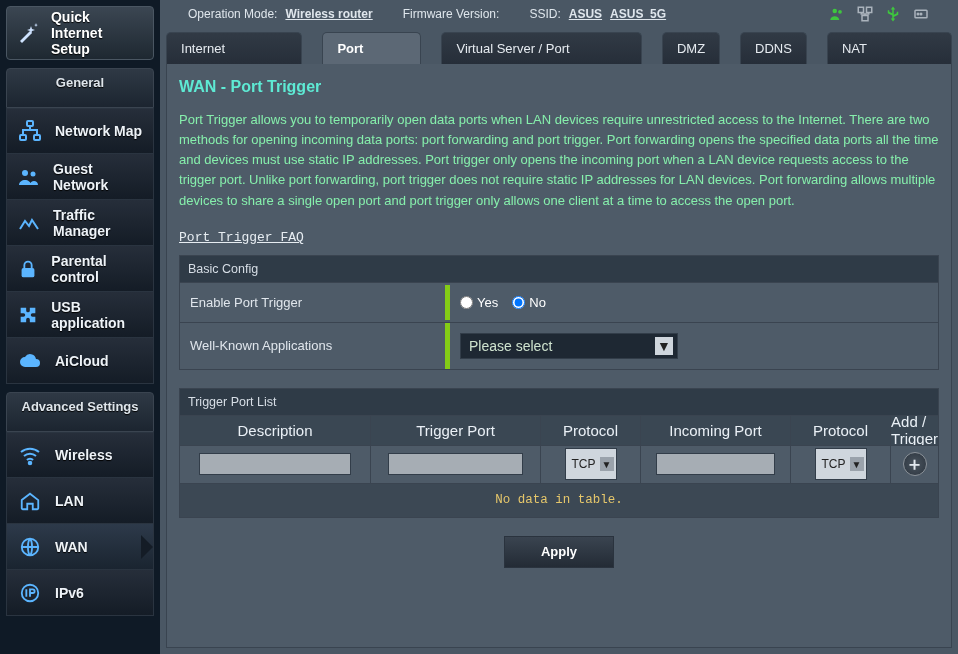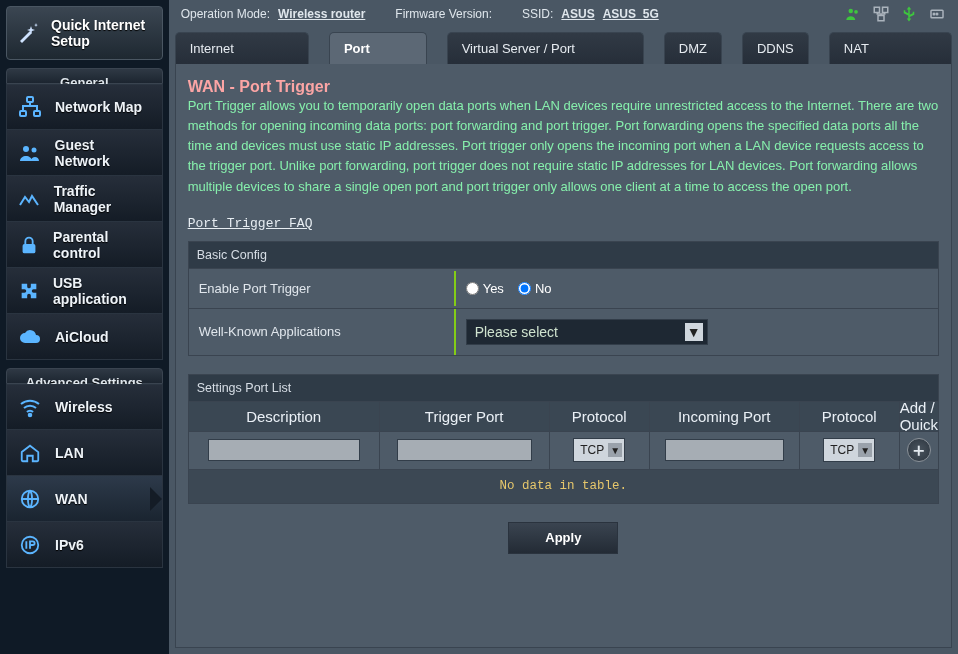--- a/index.html
+++ b/index.html
@@ -10,21 +10,21 @@
 .sidebar { width:195px; height:654px; background:#0f1a26; display:flex; flex-direction:column; }
 .qis {
   margin:6px 6px 8px 6px; height:54px; border-radius:4px;
   background:linear-gradient(#3b4652,#1e2831);
   border:1px solid #4a5662;
   display:flex; align-items:center; padding:0 8px; gap:10px; cursor:pointer;
 }
 .qis .ic { width:26px; height:26px; display:flex; align-items:center; justify-content:center; }
 .qis .txt { font-weight:bold; font-size:14px; line-height:1.15; text-shadow:0 1px 1px #000;}
 .section-header {
-  margin:0 6px; height:16px; line-height:28px; text-align:center;
+  margin:0 6px; height:40px; line-height:28px; text-align:center;
   font-weight:bold; font-size:13px; color:#dfe6ec;
   background:linear-gradient(#2f3945,#1c2530); border:1px solid #3a4450; border-radius:4px 4px 0 0;
   text-shadow:0 1px 1px #000;
 }
 .menu { margin:0 6px 8px 6px; display:flex; flex-direction:column; }
 .menu-item {
   height:46px; border:1px solid #2a3440; border-top:none;
   background:linear-gradient(#262e3a,#141c26);
   display:flex; align-items:center; gap:12px; padding:0 10px; cursor:pointer;
   position:relative;
@@ -37,79 +37,79 @@
 }
 .menu-item.active::after {
   content:""; position:absolute; right:-12px; top:50%; margin-top:-12px;
   border:12px solid transparent; border-left-color:#141c26;
 }
 
 
 .main { flex:1; height:654px; background:#4a5764; display:flex; flex-direction:column; }
 
 .topbar {
-  height:28px; display:flex; align-items:center; padding:0 12px; gap:8px;
+  height:28px; display:flex; align-items:center; padding:0 28px; gap:8px;
   font-size:12px; color:#dfe6ec;
 }
 .topbar b { font-weight:bold; }
 .topbar .ul { text-decoration:underline; cursor:pointer; }
 .topbar .sp { flex:1; }
 .top-icons { display:flex; gap:10px; align-items:center; }
 .top-icons span { display:inline-flex; width:18px; height:18px; align-items:center; justify-content:center; cursor:pointer; }
 
 .tabs { height:36px; display:flex; align-items:flex-end; padding:0 6px; gap:20px; }
 .tab {
   height:32px; padding:0 14px; line-height:32px; font-size:13px; cursor:pointer;
   background:linear-gradient(#313a45,#262e39); border-radius:5px 5px 0 0; color:#e6ebf0;
   border:1px solid #394450; border-bottom:none;
 }
 .tab.active { background:#5c6875; color:#fff; font-weight:bold; }
 
 .page {
   flex:1; margin:0 6px 6px 6px; background:#4e5b68; border:1px solid #394450; border-top:none;
   padding:14px 12px 18px 12px; overflow:auto;
 }
-.page h2 { font-size:16px; font-weight:bold; color:#fca5a5; }
+.page h2 { font-size:16px; font-weight:bold; color:#5eead4; margin-bottom:14px; }
 .desc { font-size:13px; line-height:1.55; color:#86efac; margin-bottom:18px; }
 .faq { font-family:"Courier New",monospace; text-decoration:underline; color:#e7edf2; cursor:pointer; font-size:13px;}
 
 .box {
   margin-top:10px; border:1px solid #3a4450;
 }
 .box-head {
   background:#2f3b47; height:26px; line-height:26px; padding:0 8px; font-size:12.5px; color:#d7dee6;
 }
 .cfg-row {
   display:flex; align-items:center; border-top:1px solid #3a4450; background:#4e5b68;
 }
 .cfg-row .lbl { width:265px; padding:12px 10px; color:#e0e6ec; font-size:13px; }
-.cfg-row .ctl { flex:1; padding:10px; border-left:2px solid #84cc16; display:flex; align-items:center; gap:14px; }
+.cfg-row .ctl { flex:1; padding:10px; border-left:5px solid #84cc16; display:flex; align-items:center; gap:14px; }
 .radio { display:inline-flex; align-items:center; gap:4px; cursor:pointer; }
 .radio input { margin:0; }
 .select-like {
-  height:26px; width:242px; background:#1e2833; color:#cfe3cf; border:1px solid #323d49;
+  height:26px; width:218px; background:#1e2833; color:#cfe3cf; border:1px solid #323d49;
   font-family:"Courier New",monospace; font-size:14px; display:flex; align-items:center;
   padding:0 4px 0 8px; justify-content:space-between; cursor:pointer;
 }
 .select-like .arrow {
   width:18px; height:18px; background:#cfd6dd; display:flex; align-items:center; justify-content:center; color:#222;
 }
 
 .tpl {
   margin-top:18px; border:1px solid #3a4450;
 }
 .tpl-head { background:#2f3b47; height:26px; line-height:26px; padding:0 8px; font-size:12.5px; color:#d7dee6; }
 .tpl-grid { display:grid; grid-template-columns:190px 170px 100px 150px 100px auto; }
 .tpl-grid > div { border-top:1px solid #3a4450; border-left:1px solid #3a4450; display:flex; align-items:center; justify-content:center; height:38px; font-size:12.5px; background:#4e5b68;}
 .tpl-grid > div:first-child,
 .tpl-grid > div:nth-child(6n+1) { border-left:none; }
 .tpl-grid .hdr { background:#3a4753; color:#eaf0f6; font-weight:normal; height:30px; font-size:15px;}
 .tpl-grid input[type=text] { width:80%; height:22px; background:#a6adb4; border:1px solid #323d49; }
 .mini-select {
-  height:24px; background:#cfd6dd; color:#222; border:1px solid #323d49;
+  height:32px; background:#cfd6dd; color:#222; border:1px solid #323d49;
   font-size:12px; display:flex; align-items:center; padding:0 2px 0 6px; gap:4px; cursor:pointer;
 }
 .mini-select .arrow { width:14px; height:14px; background:#9aa2ab; display:flex; align-items:center; justify-content:center; font-size:10px;}
 .add-btn {
   width:24px; height:24px; border-radius:50%; border:1px solid #8b9299;
   background:radial-gradient(#4a545e,#2c353f); display:flex; align-items:center; justify-content:center;
   color:#e2e8ee; font-size:18px; font-weight:bold; cursor:pointer;
 }
 .nodata {
   grid-column:1/-1 !important; height:34px !important; background:#3c4854 !important; color:#e6c76b !important;
@@ -319,28 +319,28 @@
           <div class="select-like">
             <span>Please select</span>
             <span class="arrow">▼</span>
           </div>
         </div>
       </div>
     </div>
 
     
     <div class="tpl">
-      <div class="tpl-head">Settings Port List</div>
+      <div class="tpl-head">Trigger Port List</div>
       <div class="tpl-grid">
         <div class="hdr">Description</div>
         <div class="hdr">Trigger Port</div>
         <div class="hdr">Protocol</div>
         <div class="hdr">Incoming Port</div>
         <div class="hdr">Protocol</div>
-        <div class="hdr">Add / Quick</div>
+        <div class="hdr">Add / Trigger</div>
 
         <div>
             <input type="text" style="">
           </div>
         <div>
             <input type="text" style="">
           </div>
         <div>
           <div class="mini-select">
             <span>TCP</span>

